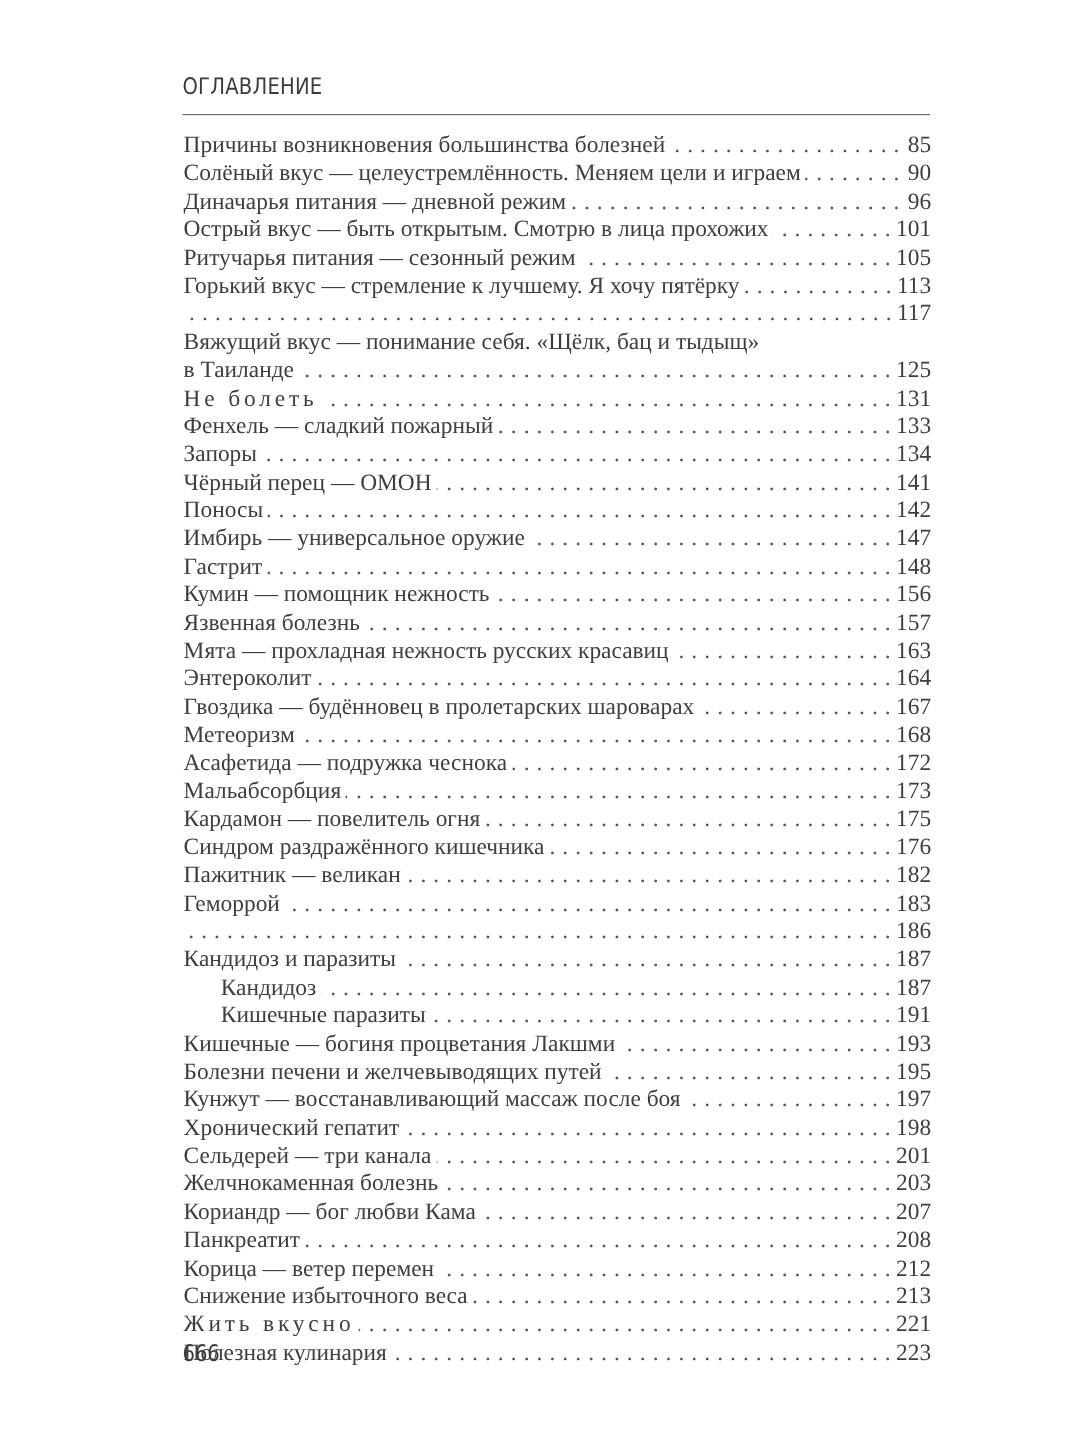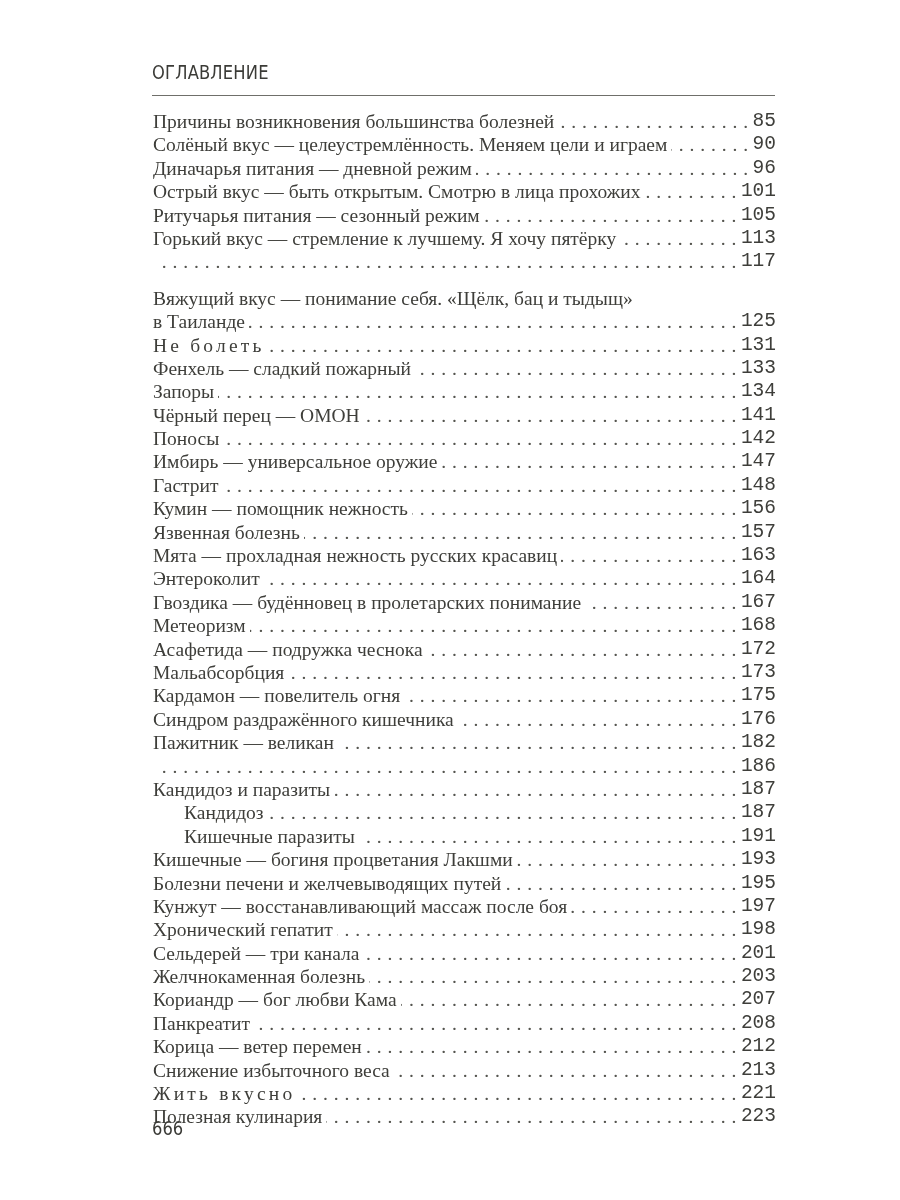--- a/index.html
+++ b/index.html
@@ -72,25 +72,23 @@
       position: absolute;
       right: 0;
       white-space: nowrap;
       letter-spacing: 0.5px;
       color: #55554f;
     }
     .toc-page {
       flex: 0 0 auto;
       text-align: right;
       min-width: 22px;
-      font-family: Liberation Mono, monospace;
     }
     .toc-entry.wrap-first {
       display: block;
-      margin-top: 13px;
     }
     .page-number {
       position: absolute;
       left: 152px;
       top: 1117px;
       font-family: "DejaVu Sans", sans-serif;
       font-size: 19px;
       color: #3b3b37;
       transform: scaleX(0.86);
       transform-origin: left center;
@@ -194,21 +192,21 @@
       <span class="toc-title">Мята — прохладная нежность русских красавиц</span>
       <span class="toc-leader"></span>
       <span class="toc-page">163</span>
     </div>
     <div class="toc-entry">
       <span class="toc-title">Энтероколит</span>
       <span class="toc-leader"></span>
       <span class="toc-page">164</span>
     </div>
     <div class="toc-entry">
-      <span class="toc-title">Гвоздика — будённовец в пролетарских понимание</span>
+      <span class="toc-title">Гвоздика — будённовец в пролетарских шароварах</span>
       <span class="toc-leader"></span>
       <span class="toc-page">167</span>
     </div>
     <div class="toc-entry">
       <span class="toc-title">Метеоризм</span>
       <span class="toc-leader"></span>
       <span class="toc-page">168</span>
     </div>
     <div class="toc-entry">
       <span class="toc-title">Асафетида — подружка чеснока</span>
@@ -227,20 +225,25 @@
     </div>
     <div class="toc-entry">
       <span class="toc-title">Синдром раздражённого кишечника</span>
       <span class="toc-leader"></span>
       <span class="toc-page">176</span>
     </div>
     <div class="toc-entry">
       <span class="toc-title">Пажитник — великан</span>
       <span class="toc-leader"></span>
       <span class="toc-page">182</span>
+    </div>
+    <div class="toc-entry">
+      <span class="toc-title">Геморрой</span>
+      <span class="toc-leader"></span>
+      <span class="toc-page">183</span>
     </div>
     <div class="toc-entry">
       <span class="toc-leader"></span>
       <span class="toc-page">186</span>
     </div>
     <div class="toc-entry">
       <span class="toc-title">Кандидоз и паразиты</span>
       <span class="toc-leader"></span>
       <span class="toc-page">187</span>
     </div>

